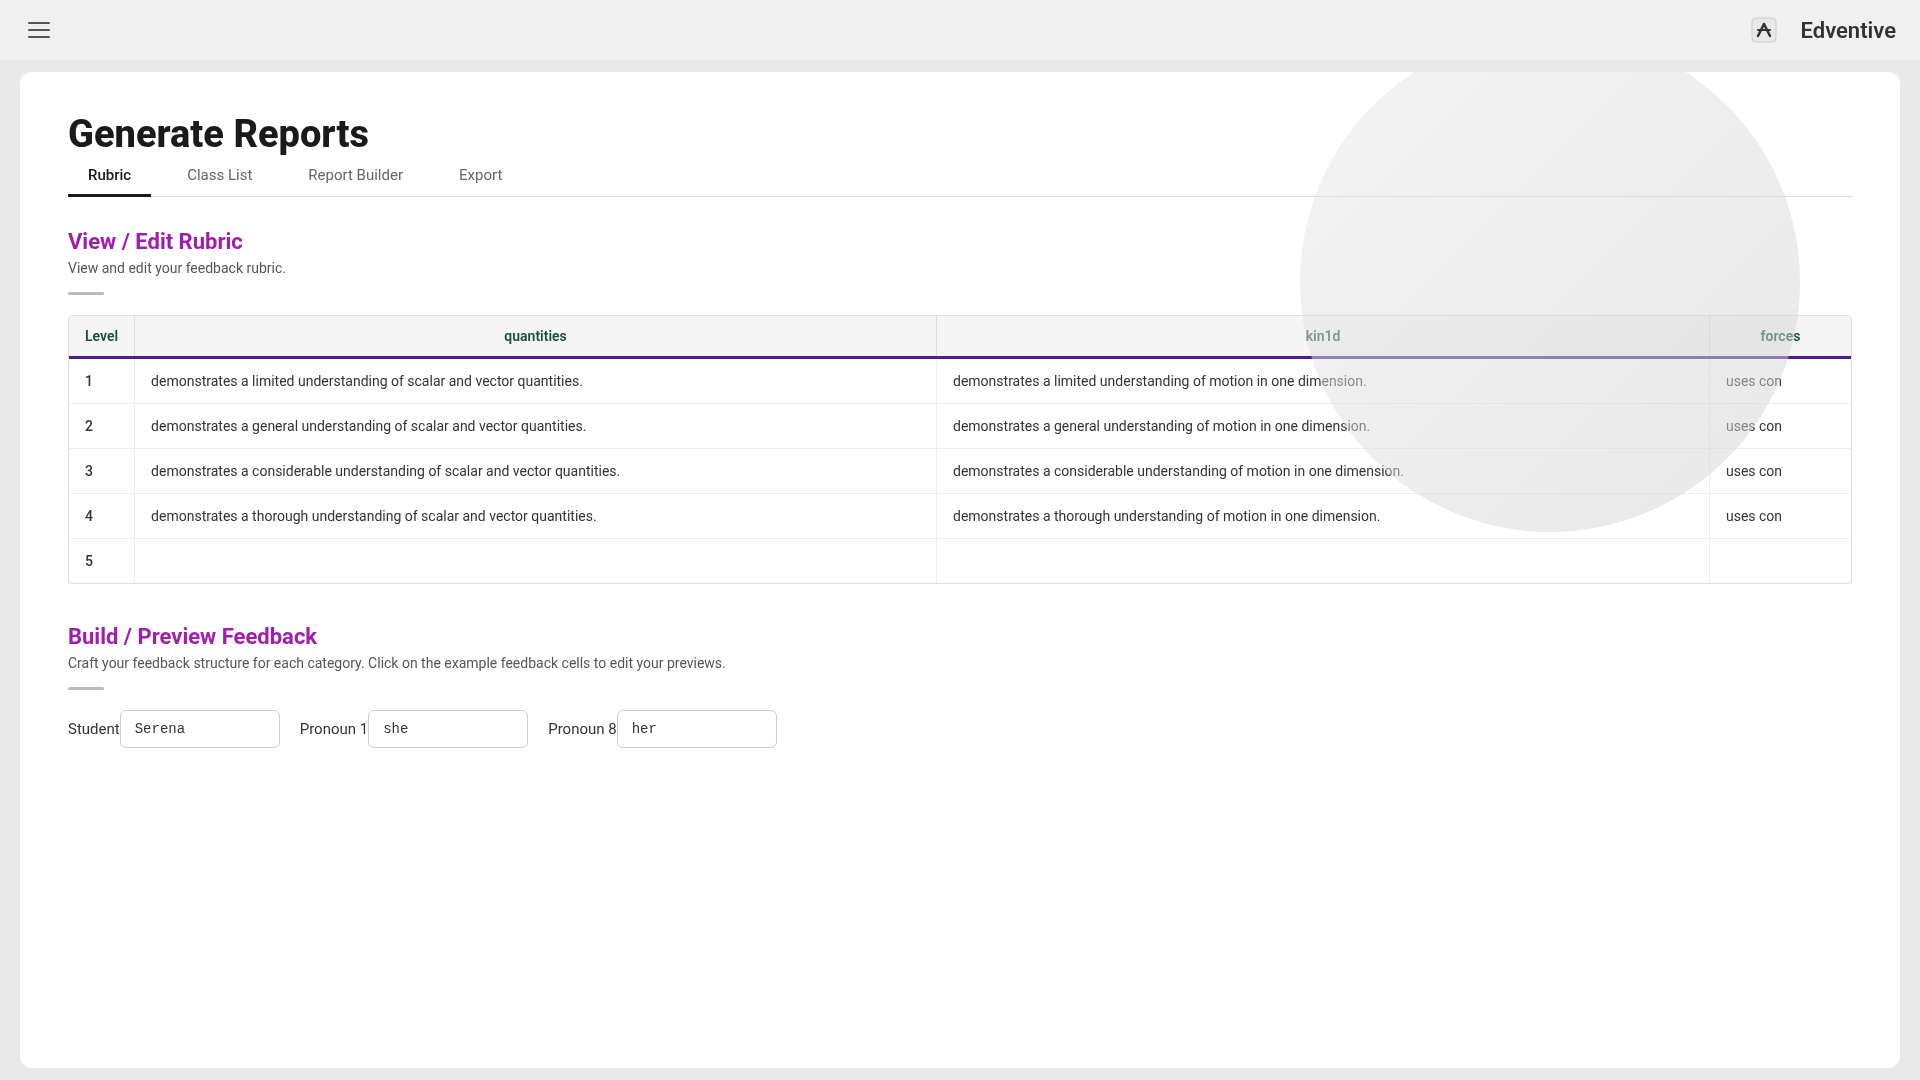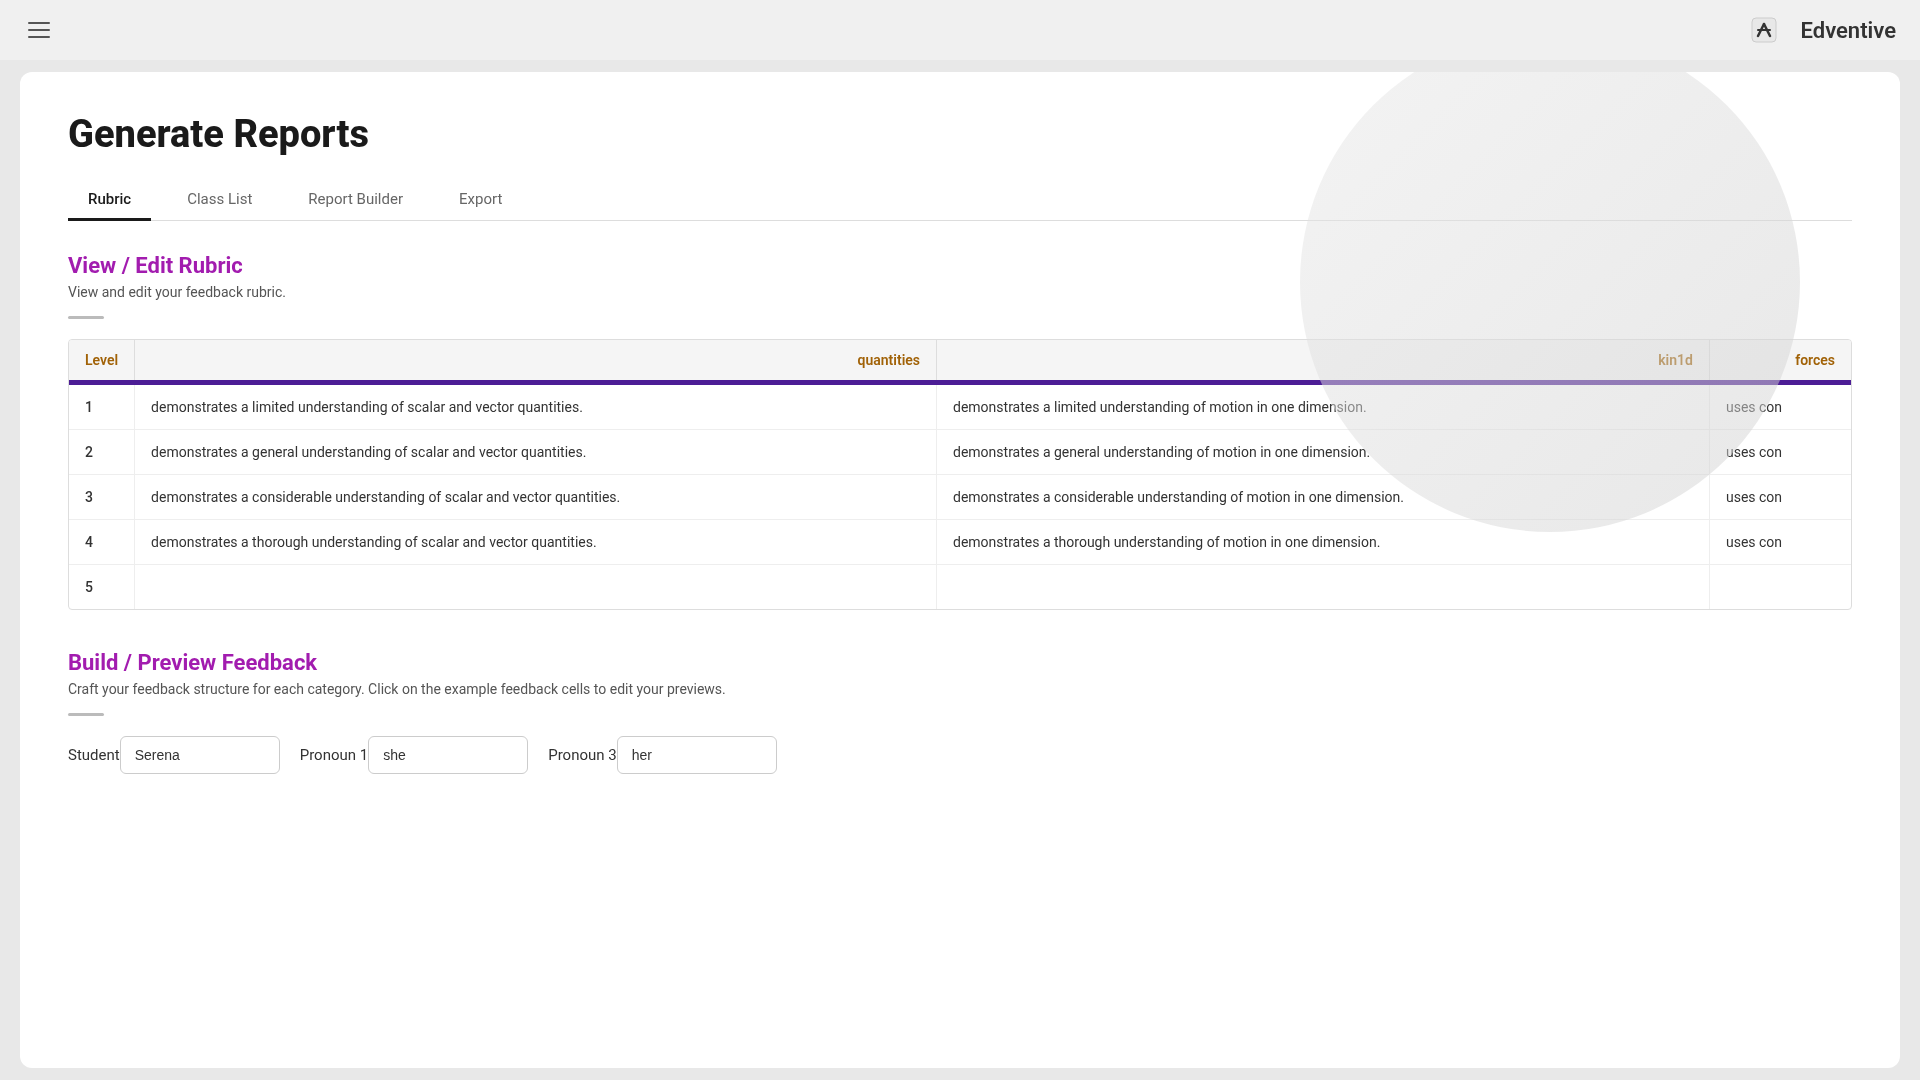--- a/index.html
+++ b/index.html
@@ -78,21 +78,20 @@
       border-radius: 50%;
       background: linear-gradient(135deg, #e8e8e8 0%, #d0d0d0 100%);
       opacity: 0.5;
       pointer-events: none;
     }
 
     .page-title {
       font-size: 38px;
       font-weight: 800;
       color: #1a1a1a;
-      margin-bottom: 24px;
     }
 
     
     .tabs {
       display: flex;
       gap: 16px;
       border-bottom: 1px solid #ddd;
       margin-bottom: 32px;
     }
 
@@ -145,24 +144,24 @@
     .rubric-table {
       width: 100%;
       border-collapse: collapse;
       font-size: 14px;
       min-width: 900px;
     }
 
     .rubric-table th {
       background: #f5f5f5;
       padding: 12px 16px;
-      text-align: right;
+      text-align: center;
       font-weight: 600;
-      color: #a16207;
-      border-bottom: 5px solid #4c1d95;
+      color: #14532d;
+      border-bottom: 3px solid #4c1d95;
       border-right: 1px solid #ddd;
     }
 
     .rubric-table th:last-child {
       border-right: none;
     }
 
     .rubric-table td {
       padding: 14px 16px;
       border-bottom: 1px solid #eee;
@@ -221,20 +220,21 @@
     }
 
     .feedback-input {
       padding: 10px 14px;
       border: 1px solid #ccc;
       border-radius: 6px;
       font-size: 14px;
       color: #333;
       background: #fff;
       width: 160px;
+      font-family: Liberation Mono, monospace;
     }
   </style>
 </head>
 <body>
 
 <div class="top-bar">
   <div class="hamburger">
     <span></span>
     <span></span>
     <span></span>
@@ -322,18 +322,18 @@
     <div class="feedback-form">
       <div class="feedback-form-group">
         <span class="feedback-label">Student</span>
         <input class="feedback-input" type="text" value="Serena" style="">
       </div>
       <div class="feedback-form-group">
         <span class="feedback-label">Pronoun 1</span>
         <input class="feedback-input" type="text" value="she" style="">
       </div>
       <div class="feedback-form-group">
-        <span class="feedback-label">Pronoun 3</span>
+        <span class="feedback-label">Pronoun 8</span>
         <input class="feedback-input" type="text" value="her" style="">
       </div>
     </div>
   </div>
 </div>
 
 </body></html>

